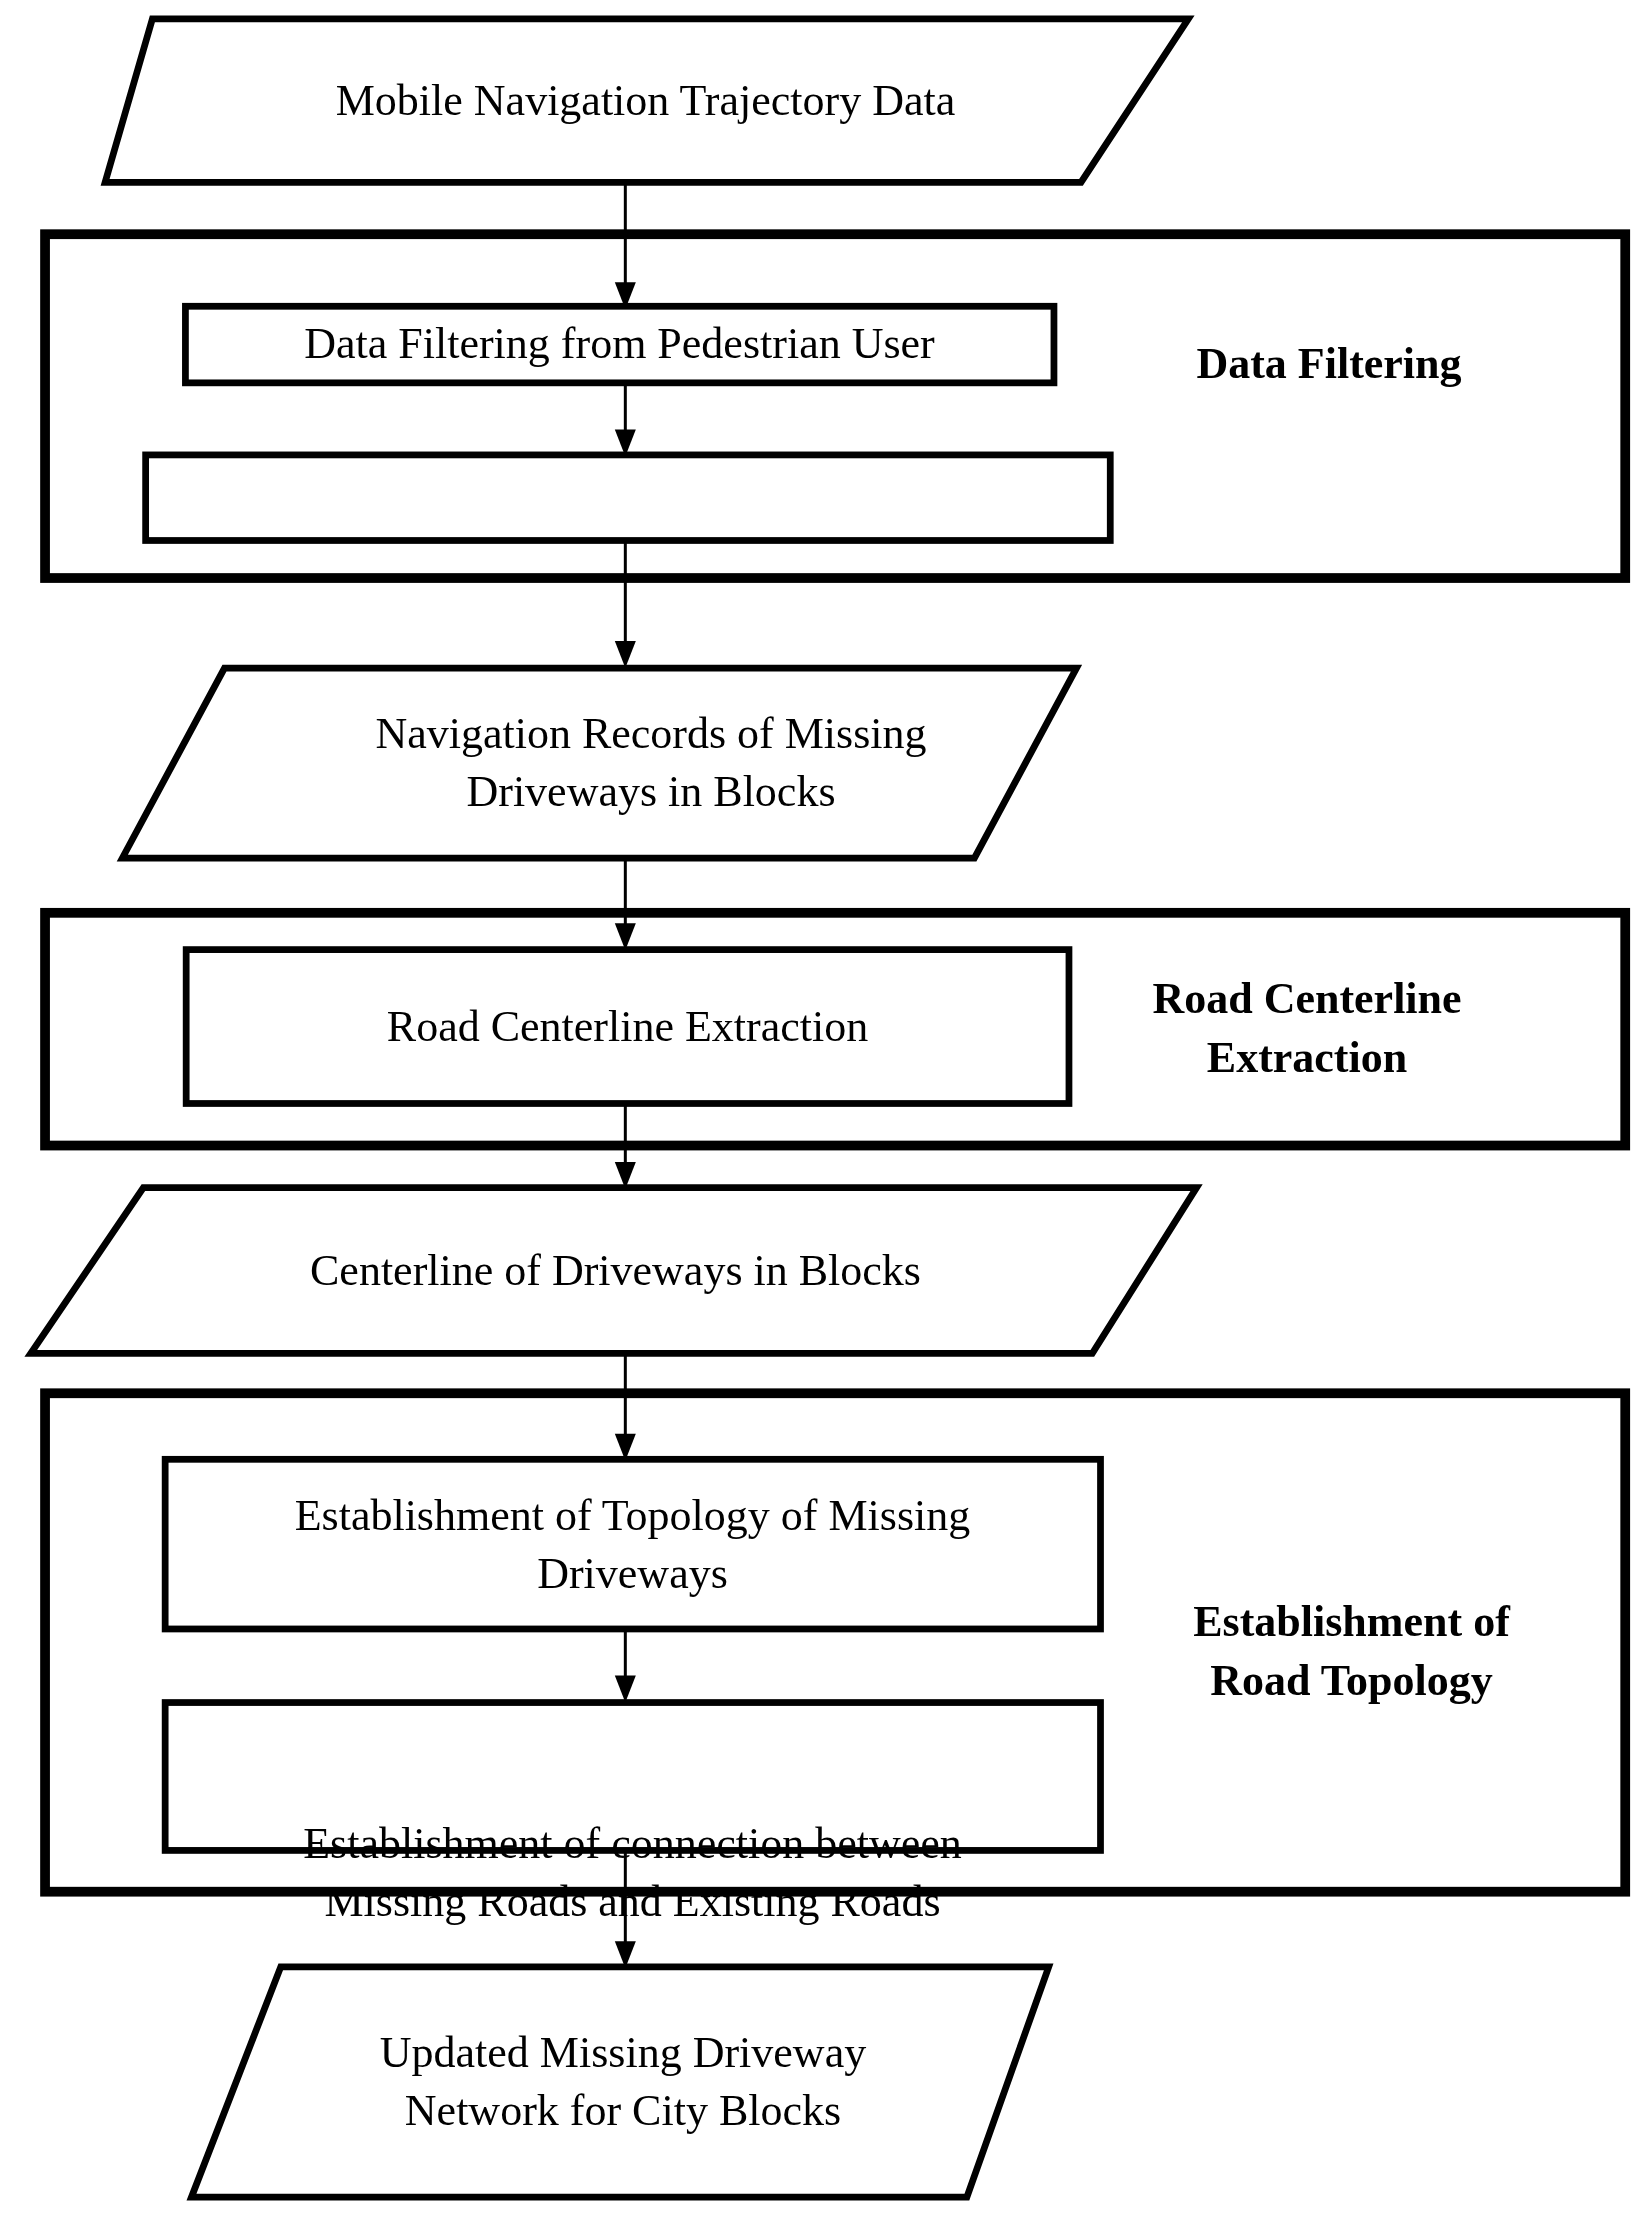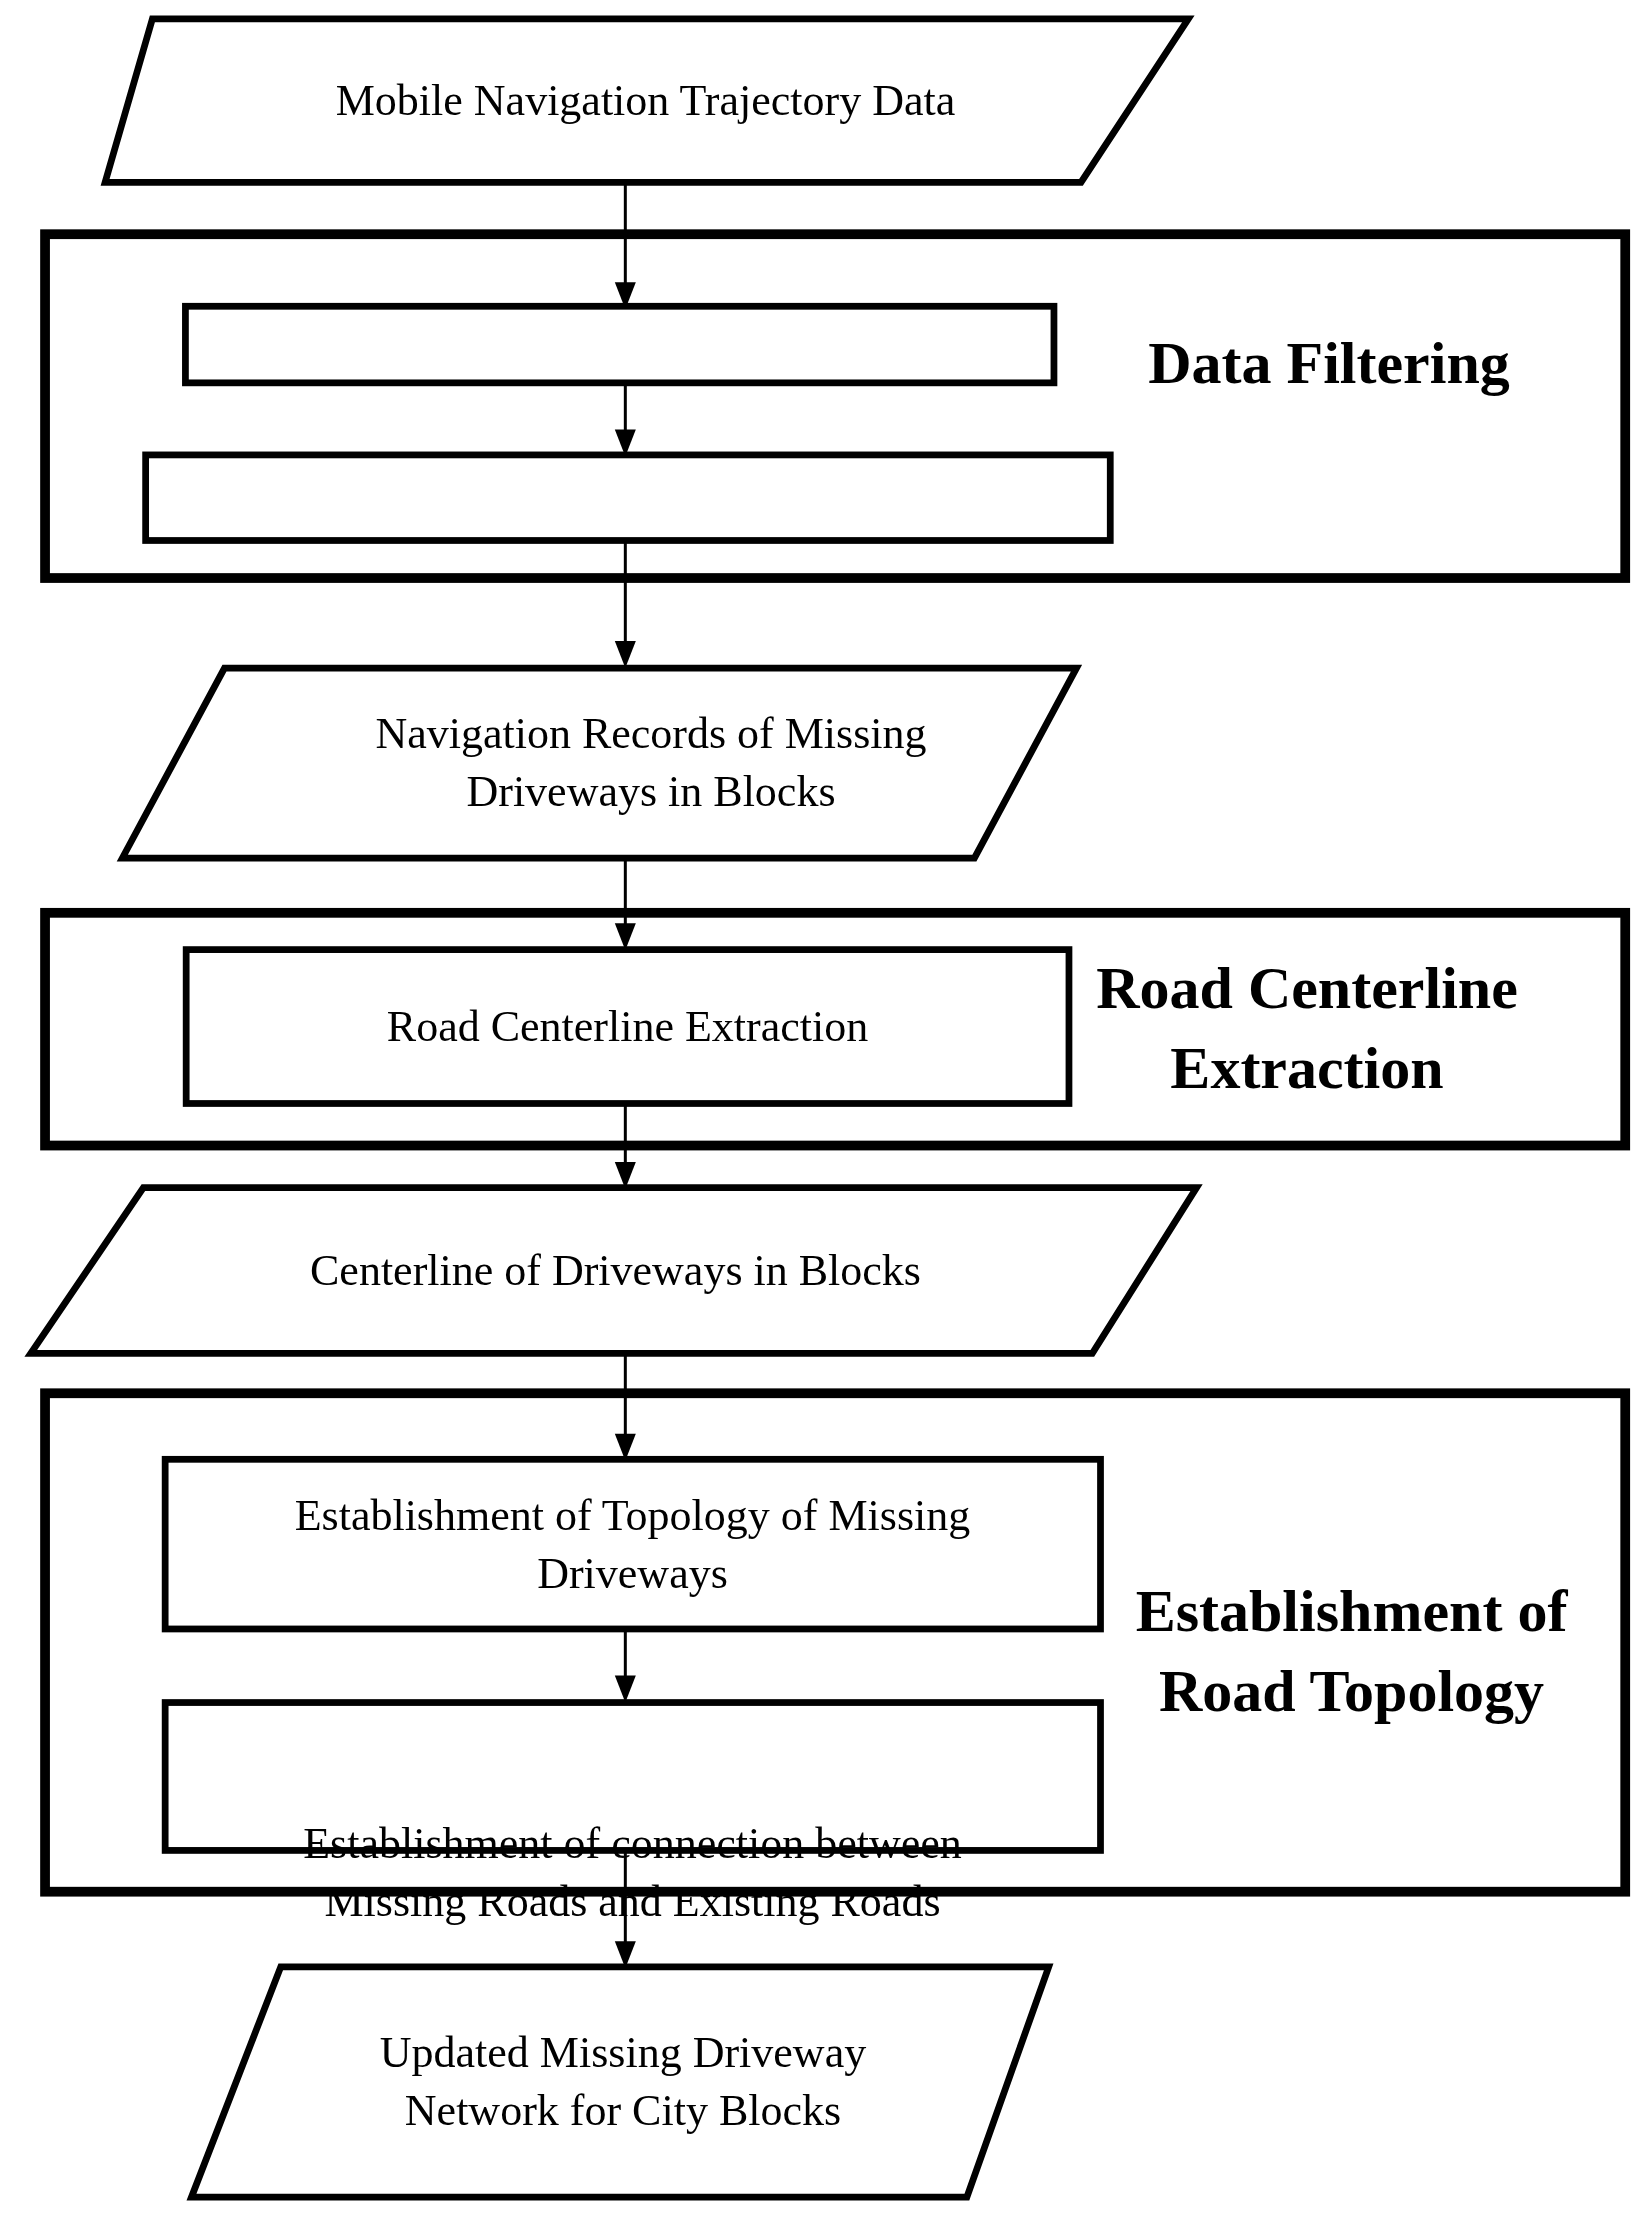--- a/index.html
+++ b/index.html
@@ -54,21 +54,21 @@
     color: #000000;
     line-height: 1.32;
     white-space: pre-line;
     font-family: "Liberation Serif", "DejaVu Serif", serif;
   }
   .label.node-text {
     font-size: 44px;
     font-weight: 400;
   }
   .label.group-text {
-    font-size: 60px;
+    font-size: 44px;
     font-weight: 700;
   }
   .lbl-center {
     display: flex;
     align-items: center;
     justify-content: center;
   }
 </style>
 </head>
 <body>
@@ -133,20 +133,21 @@
     <rect class="proc-box" x="220" y="2268" width="1246" height="197"></rect>
 
     <polygon class="shape-stroke" points="374,2620 1397,2620 1288,2927 255,2927"></polygon>
 
   </svg>
 
   <div class="label node-text lbl-center" style="left:150px; top:19px; width:991px; height:165px;">Mobile Navigation Trajectory Data</div>
 
   <div class="label group-text lbl-center" style="left:1119px; top:330px; width:420px; height:68px;">Data Filtering</div>
 
+  <div class="label node-text lbl-center" style="left:185px; top:306px; width:869px; height:77px;">Data Filtering from Pedestrian User</div>
 
 
   <div class="label node-text lbl-center" style="left:176px; top:668px; width:950px; height:190px;">Navigation Records of Missing
 Driveways in Blocks</div>
 
   <div class="label group-text lbl-center" style="left:1082px; top:961px; width:450px; height:135px;">Road Centerline
 Extraction</div>
 
   <div class="label node-text lbl-center" style="left:186px; top:950px; width:883px; height:154px;">Road Centerline Extraction</div>
 

